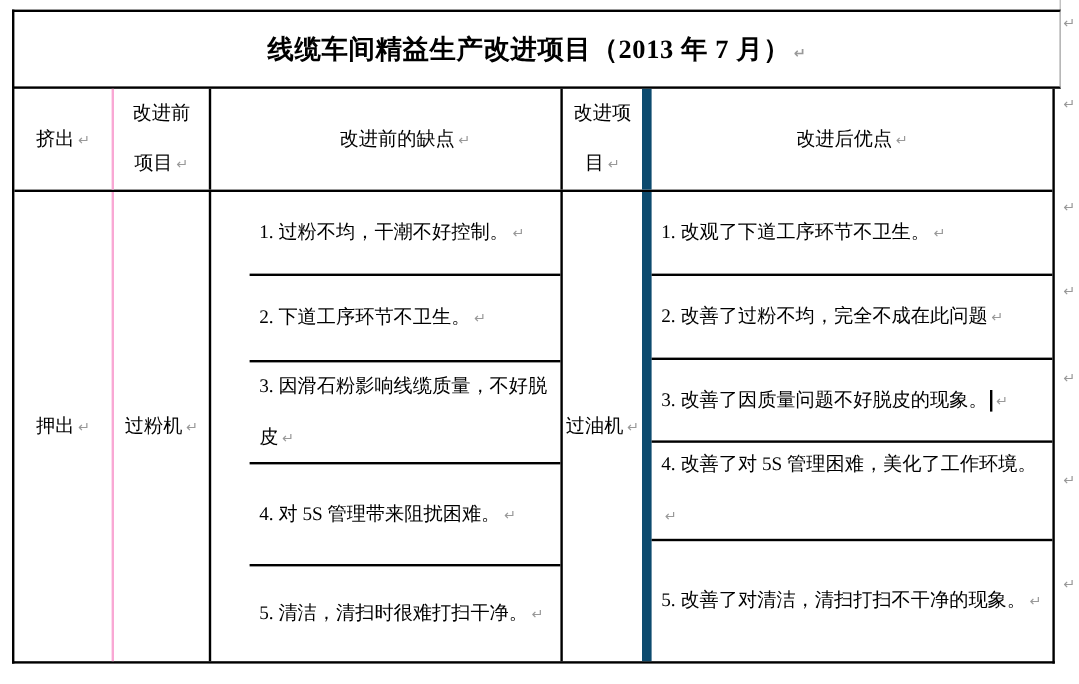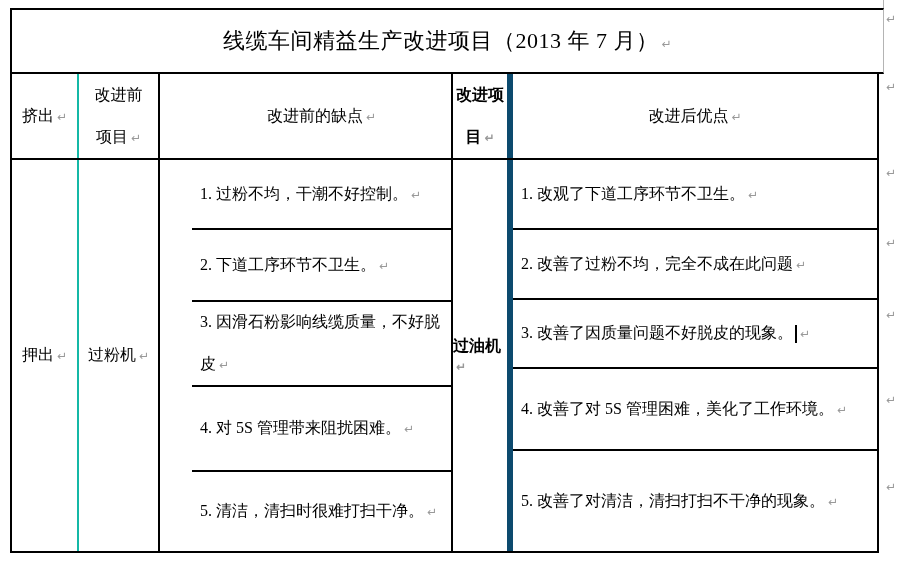--- a/index.html
+++ b/index.html
@@ -17,34 +17,34 @@
     position:absolute; left:883px; top:0; width:1px; height:74px;
     background:#b4b4b4;
   }
   
   .title-row {
     position:absolute; left:10px; top:8px; width:874px; height:66px;
     border-top:2px solid #000; border-left:2px solid #000;
     border-bottom:2px solid #000; border-right:1px solid #b4b4b4;
     display:flex; align-items:center; justify-content:center;
   }
-  .title-text { font-size:22px; font-weight:normal; letter-spacing:0.5px; }
+  .title-text { font-size:22px; font-weight:bold; letter-spacing:0.5px; }
   
   .tbl {
     position:absolute; left:10px; top:74px; width:869px; height:479px;
     border-left:2px solid #000; border-right:2px solid #000; border-bottom:2px solid #000;
     display:flex; flex-direction:column;
     font-size:16px;
   }
   .hdr-row { display:flex; height:86px; border-bottom:2px solid #000; flex:none; }
   .body-row { display:flex; flex:1; min-height:0; }
-  .c1 { width:67px; flex:none; border-right:2px solid #14b8a6; }
+  .c1 { width:83px; flex:none; border-right:2px solid #f9a8d4; }
   .c2 { width:81px; flex:none; border-right:2px solid #000; }
   .c3 { width:293px; flex:none; border-right:2px solid #000;padding-left:32px; }
-  .c4 { width:60px; flex:none; border-right:6px solid #0c4a6e;font-weight:bold; }
+  .c4 { width:74px; flex:none; border-right:8px solid #0c4a6e; }
   .c5 { flex:1; min-width:0;border-radius:22px; }
   .center-cell {
     display:flex; align-items:center; justify-content:center;
     text-align:left; height:100%;
   }
   .twoline { flex-direction:column; line-height:42px; }
   .stack { display:flex; flex-direction:column; height:100%; }
   .stack .item {
     display:flex; align-items:center;
     padding:0 6px 0 8px; line-height:42px;

